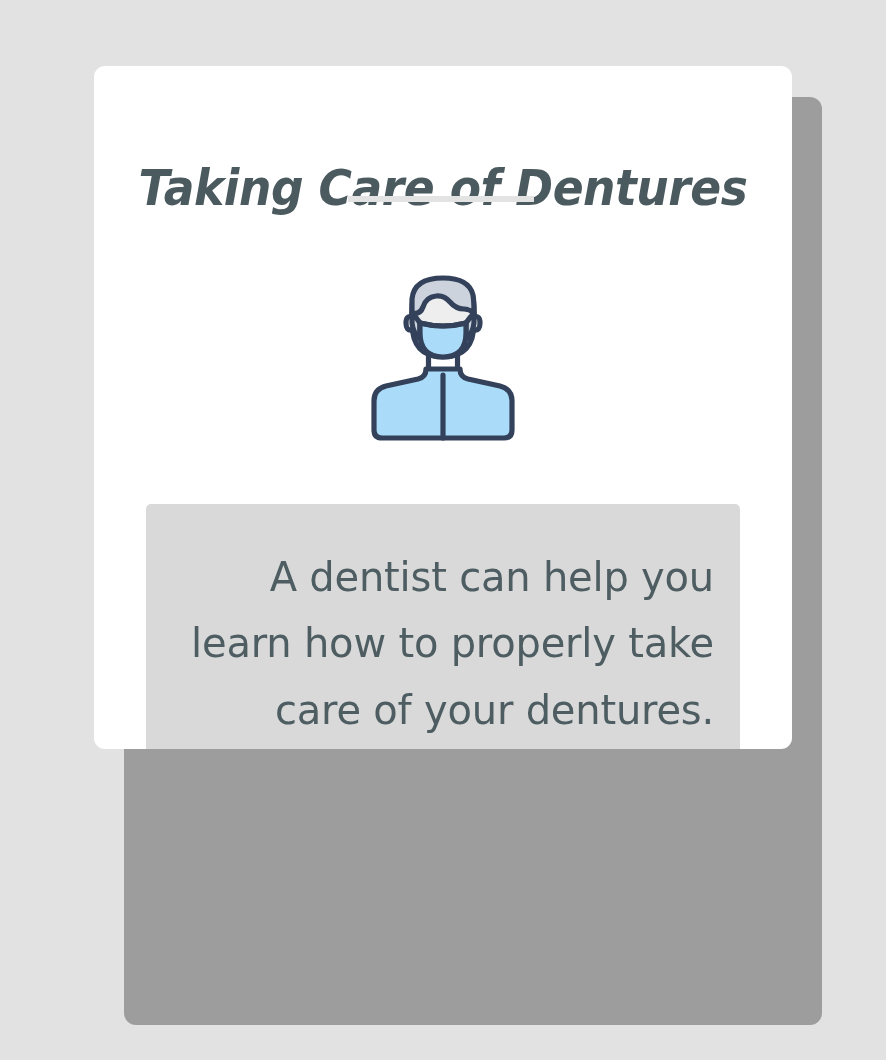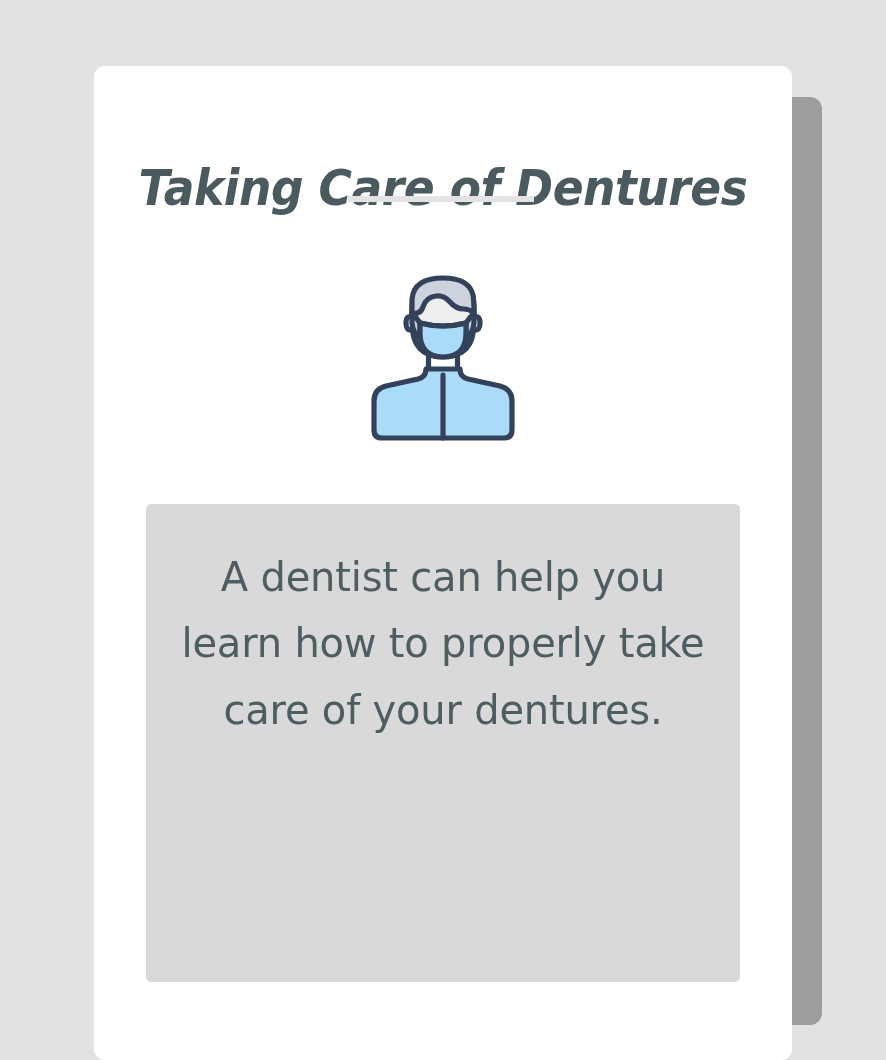--- a/index.html
+++ b/index.html
@@ -35,21 +35,21 @@
     background: #9d9d9d;
     border-radius: 12px;
   }
 
   
   .card {
     position: absolute;
     left: 94px;
     top: 66px;
     width: 698px;
-    height: 994px;
+    height: 683px;
     background: #ffffff;
     border-radius: 11px;
     overflow: hidden;
   }
 
   
   .card-title {
     position: absolute;
     left: 0;
     top: 98px;
@@ -104,21 +104,21 @@
     border-radius: 5px;
     box-sizing: border-box;
     padding: 40px 26px 0 26px;
   }
   .panel-text {
     font-family: "DejaVu Sans", sans-serif;
     font-size: 40px;
     font-weight: normal;
     line-height: 1.66;
     color: #4d5d62;
-    text-align: center;
+    text-align: right;
     letter-spacing: -0.2px;
   }
 </style>
 </head>
 <body style="background: rgb(226, 226, 226);">
 
 <div id="stage">
 
   <div class="card-shadow"></div>
 

